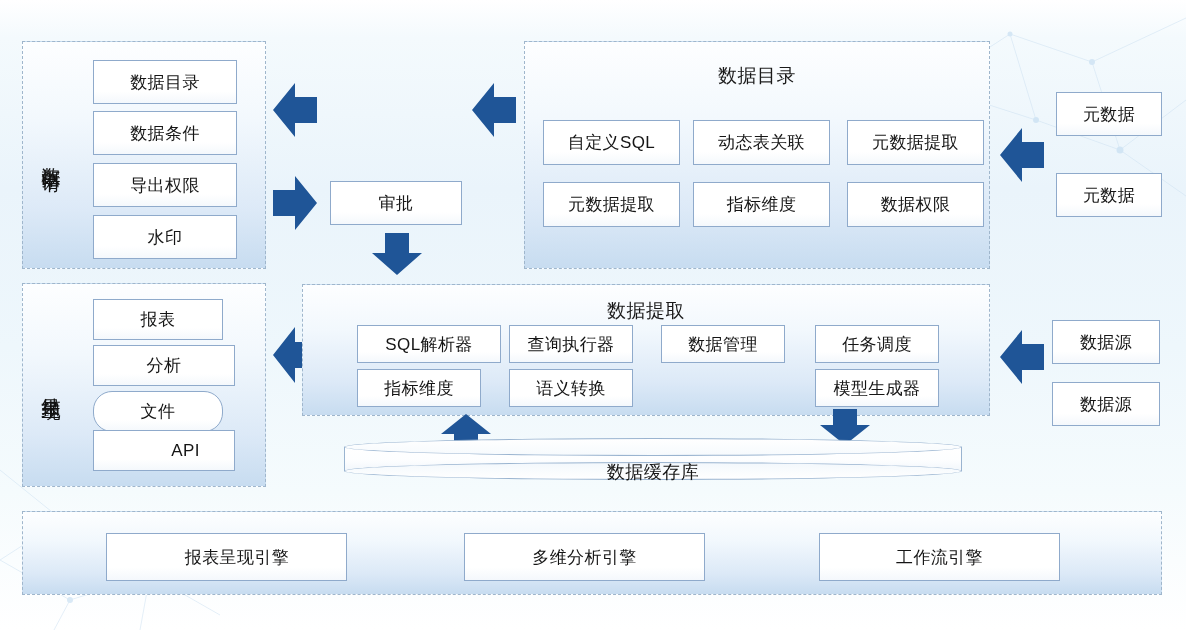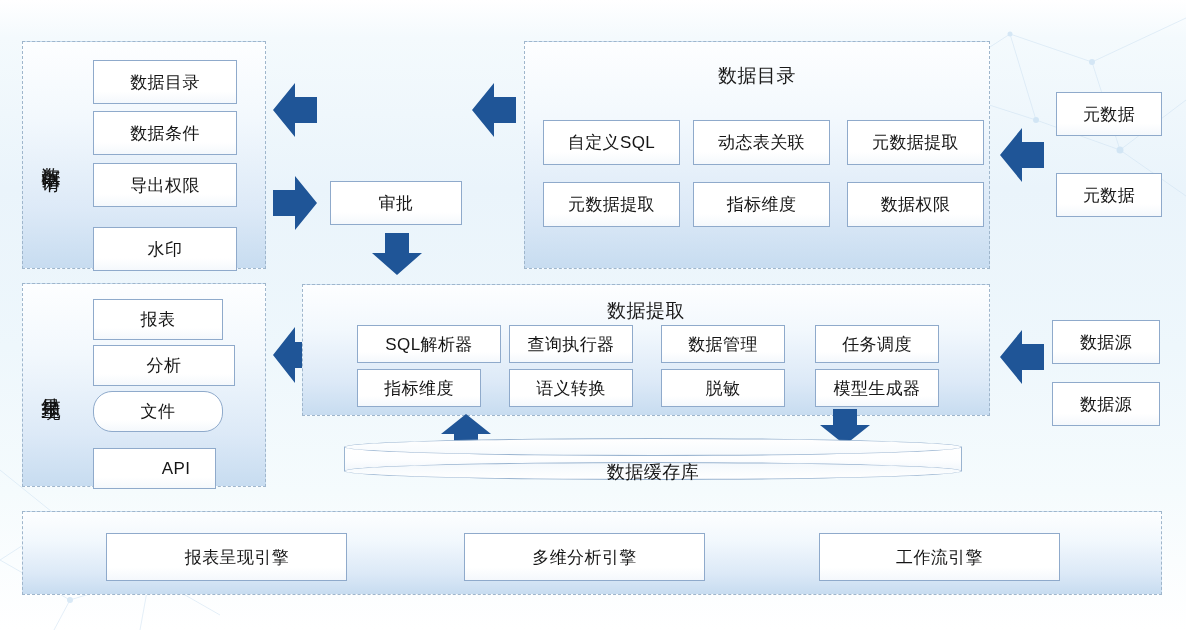--- a/index.html
+++ b/index.html
@@ -146,21 +146,21 @@
       <circle cx="62" cy="520" r="2.5"></circle>
     </g>
   </svg>
 
   <div class="dpanel" style="left:22px; top:41px; width:244px; height:228px;">
     <div class="vlabel" style="left:8px; top:12px; width:40px; height:204px;">数据申请</div>
   </div>
   <div class="box" style="left:93px; top:60px; width:144px; height:44px;">数据目录</div>
   <div class="box" style="left:93px; top:111px; width:144px; height:44px;">数据条件</div>
   <div class="box" style="left:93px; top:163px; width:144px; height:44px;">导出权限</div>
-  <div class="box" style="left:93px; top:215px; width:144px; height:44px;margin-top:12px;">水印</div>
+  <div class="box" style="left:93px; top:215px; width:144px; height:44px;">水印</div>
 
   <div class="box" style="left:330px; top:181px; width:132px; height:44px;">审批</div>
 
   <div class="arrow" style="left:273px; top:83px; width:44px; height:54px;">
     <svg width="44" height="54" viewBox="0 0 44 54">
         <polygon points="0,27 22,0 22,14 44,14 44,40 22,40 22,54" fill="#1f5597"></polygon>
       </svg>
   </div>
 
   <div class="arrow" style="left:273px; top:176px; width:44px; height:54px;">
@@ -199,38 +199,37 @@
 
   <div class="box" style="left:1056px; top:92px; width:106px; height:44px;">元数据</div>
   <div class="box" style="left:1056px; top:173px; width:106px; height:44px;">元数据</div>
 
   <div class="dpanel" style="left:22px; top:283px; width:244px; height:204px;">
     <div class="vlabel" style="left:8px; top:14px; width:40px; height:176px;">结果呈现</div>
   </div>
   <div class="box" style="left:93px; top:299px; width:130px; height:41px;">报表</div>
   <div class="box" style="left:93px; top:345px; width:142px; height:41px;">分析</div>
   <div class="box" style="left:93px; top:391px; width:130px; height:41px;border-radius:19px;">文件</div>
-  <div class="box eng" style="left:93px; top:448px; width:123px; height:41px;padding-left:43px;">API</div>
+  <div class="box eng" style="left:93px; top:430px; width:142px; height:41px;padding-left:43px;">API</div>
 
   <div class="arrow" style="left:273px; top:327px; width:44px; height:56px;">
     <svg width="44" height="56" viewBox="0 0 44 56">
         <polygon points="0,28 22,0 22,15 44,15 44,41 22,41 22,56" fill="#1f5597"></polygon>
       </svg>
   </div>
 
   <div class="dpanel" style="left:302px; top:284px; width:688px; height:132px;">
     <div class="panel-title" style="top:13px;">数据提取</div>
   </div>
   <div class="box" style="left:357px; top:325px; width:144px; height:38px;">SQL解析器</div>
   <div class="box" style="left:509px; top:325px; width:124px; height:38px;">查询执行器</div>
   <div class="box" style="left:661px; top:325px; width:124px; height:38px;">数据管理</div>
   <div class="box" style="left:815px; top:325px; width:124px; height:38px;">任务调度</div>
   <div class="box" style="left:357px; top:369px; width:124px; height:38px;">指标维度</div>
   <div class="box" style="left:509px; top:369px; width:124px; height:38px;font-family:Liberation Serif, serif;">语义转换</div>
-  <div class="box" style="left:661px; top:369px; width:124px; height:38px;">脱敏</div>
   <div class="box" style="left:815px; top:369px; width:124px; height:38px;">模型生成器</div>
 
   <div class="arrow" style="left:1000px; top:330px; width:44px; height:54px;">
     <svg width="44" height="54" viewBox="0 0 44 54">
         <polygon points="0,27 22,0 22,14 44,14 44,40 22,40 22,54" fill="#1f5597"></polygon>
       </svg>
   </div>
 
   <div class="box" style="left:1052px; top:320px; width:108px; height:44px;">数据源</div>
   <div class="box" style="left:1052px; top:382px; width:108px; height:44px;">数据源</div>

